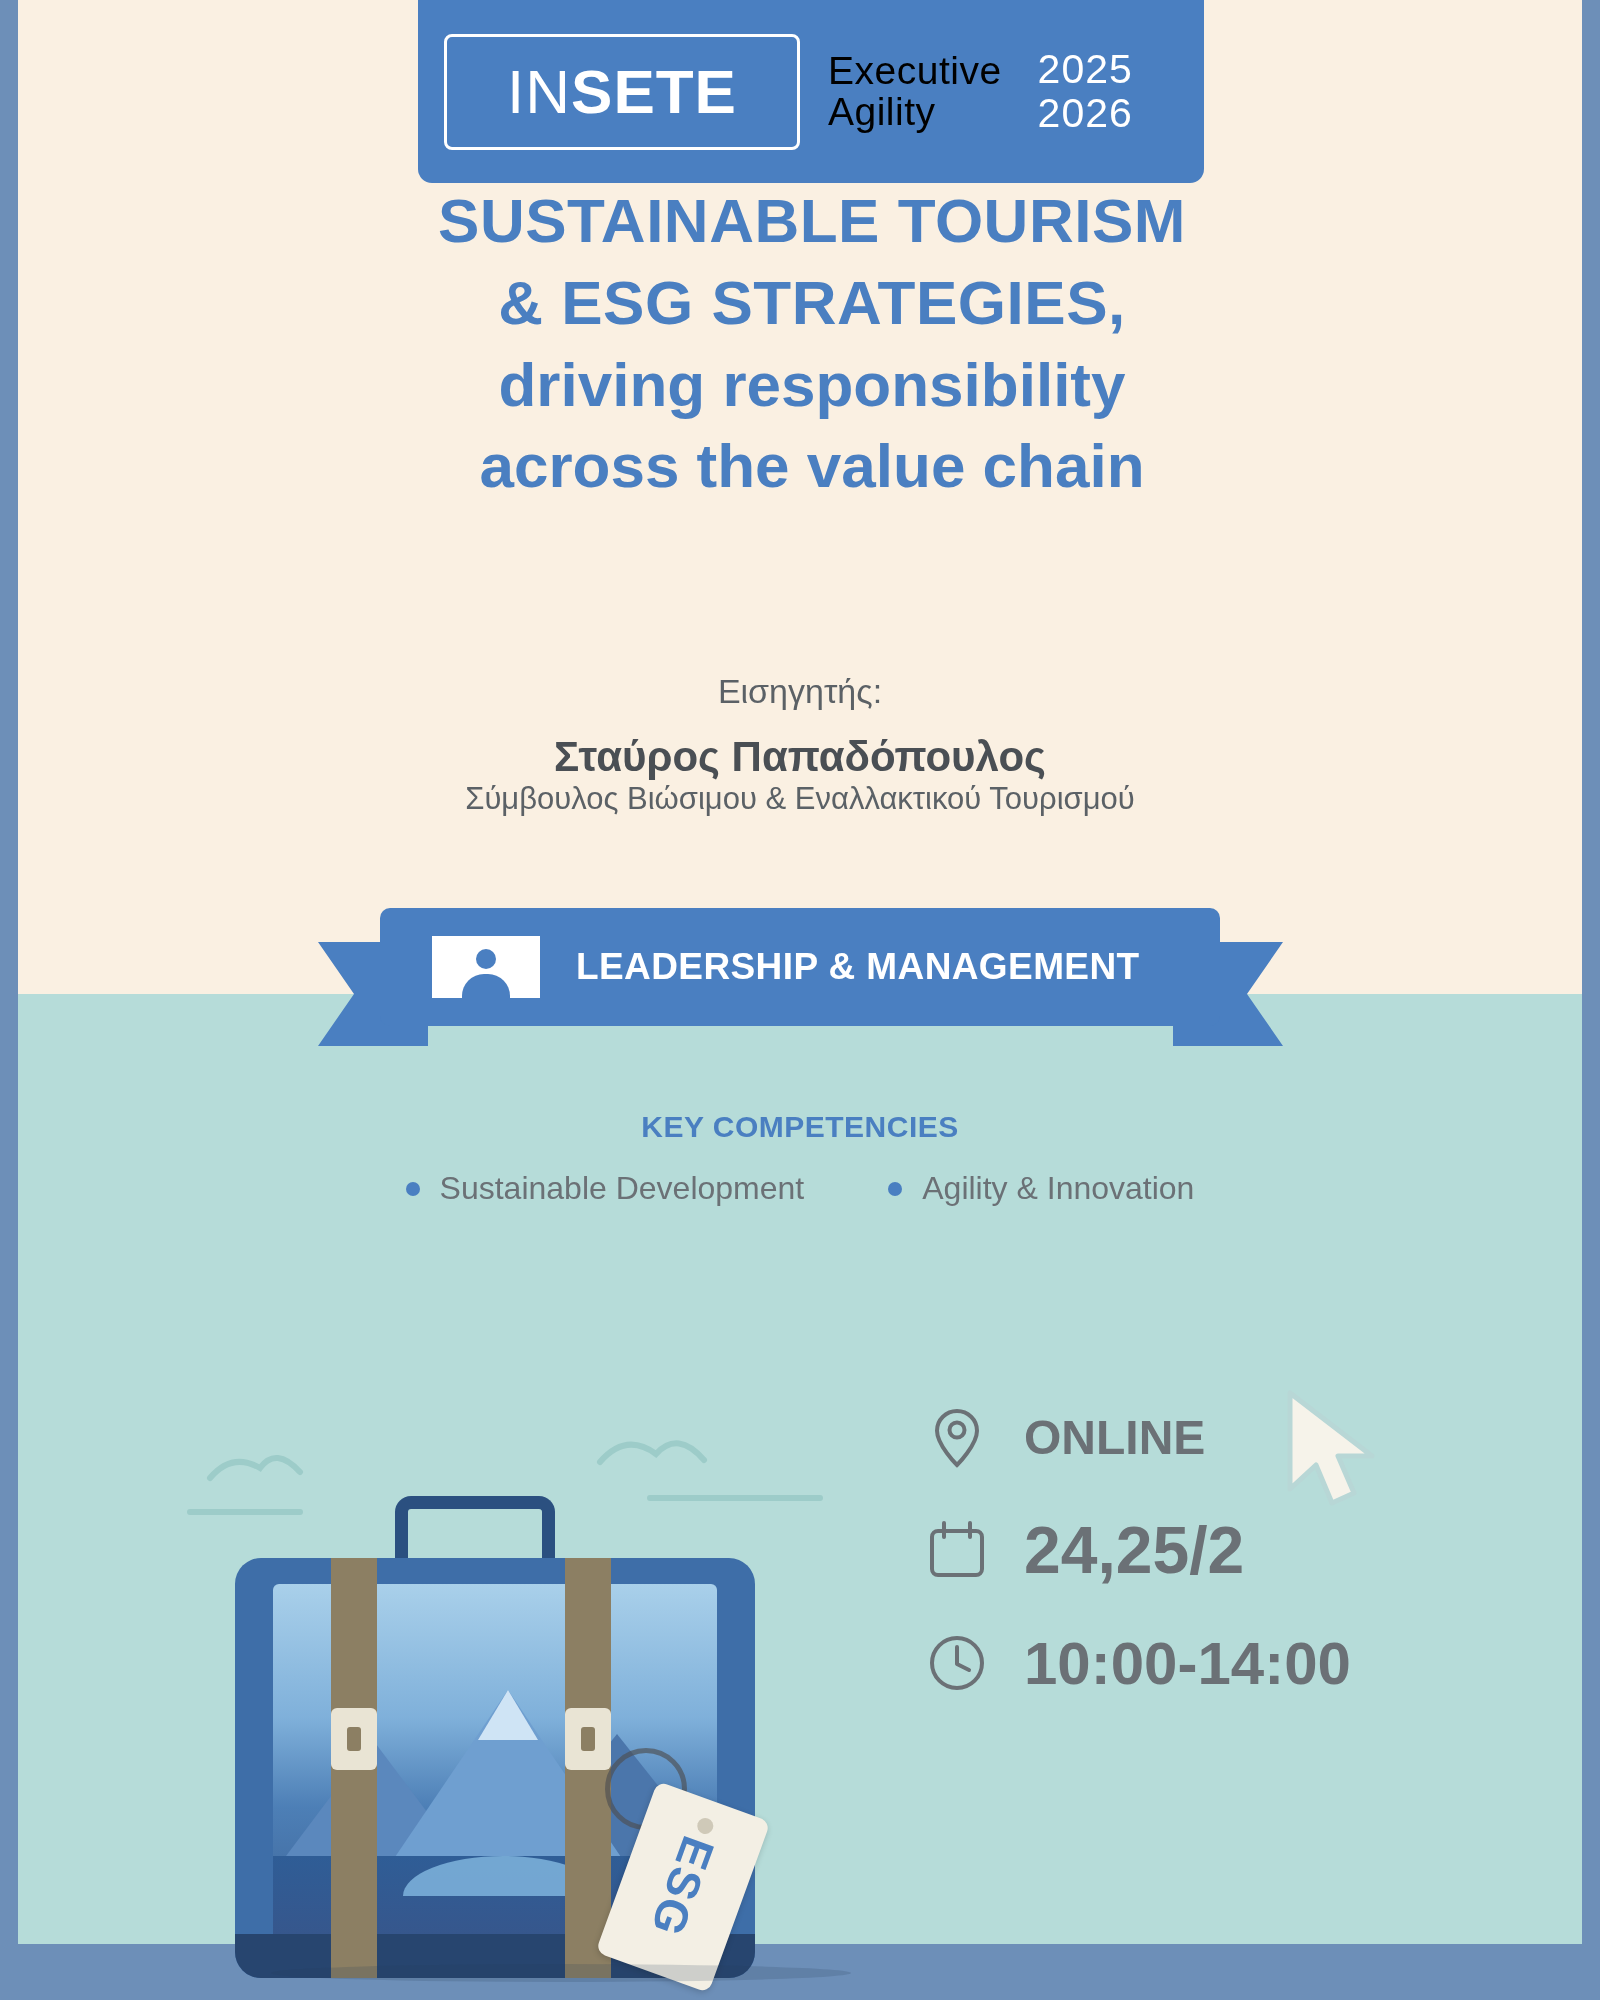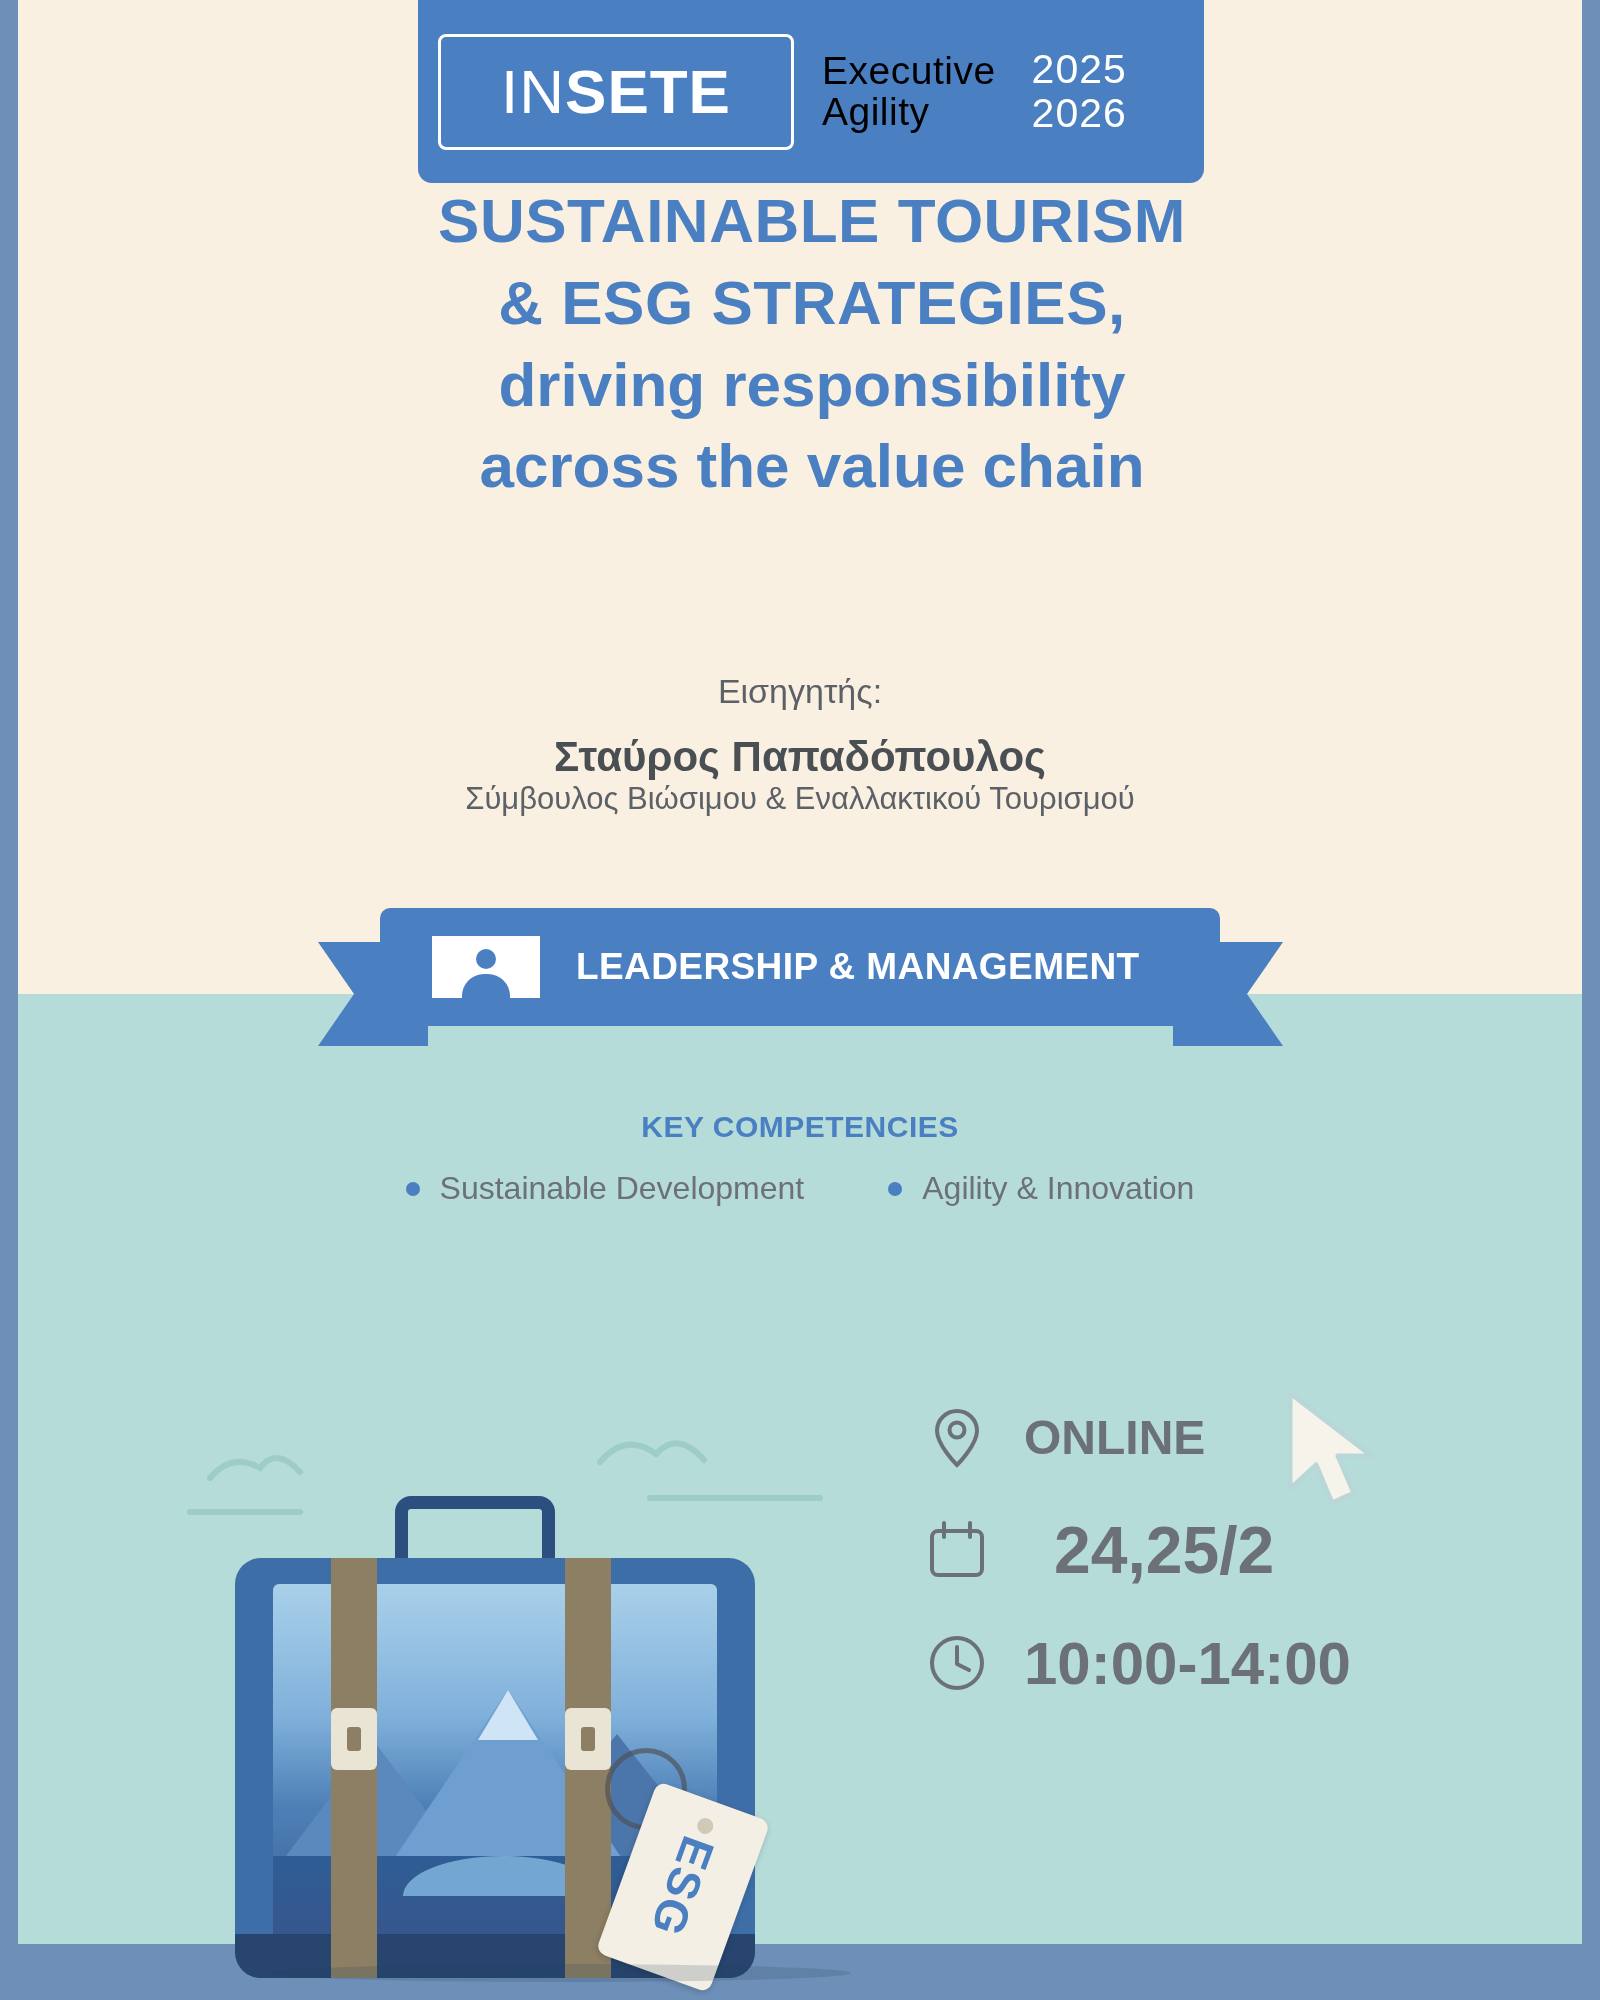--- a/index.html
+++ b/index.html
@@ -60,21 +60,21 @@
     position: absolute;
     left: 418px;
     top: 0;
     width: 786px;
     height: 183px;
     background: #4a7fc1;
     border-bottom-left-radius: 14px;
     border-bottom-right-radius: 14px;
     display: flex;
     align-items: center;
-    padding-left: 20px;
+    padding-left: 26px;
     box-sizing: border-box;
   }
   .logo-box {
     width: 350px;
     height: 110px;
     border: 3px solid #ffffff;
     border-radius: 8px;
     display: flex;
     align-items: center;
     justify-content: center;
@@ -248,21 +248,21 @@
     margin-right: 30px;
     display: flex;
     align-items: center;
     justify-content: center;
   }
   .detail-text {
     color: #6b7176;
     font-weight: 800;
   }
   .detail-text.place { font-size: 48px; }
-  .detail-text.date { font-size: 66px; margin-left: 30px; }
+  .detail-text.date { font-size: 66px; }
   .detail-text.time { font-size: 60px; }
   
   .cursor {
     position: absolute;
     left: 1272px;
     top: 1385px;
     width: 120px;
     height: 130px;
   }
   

